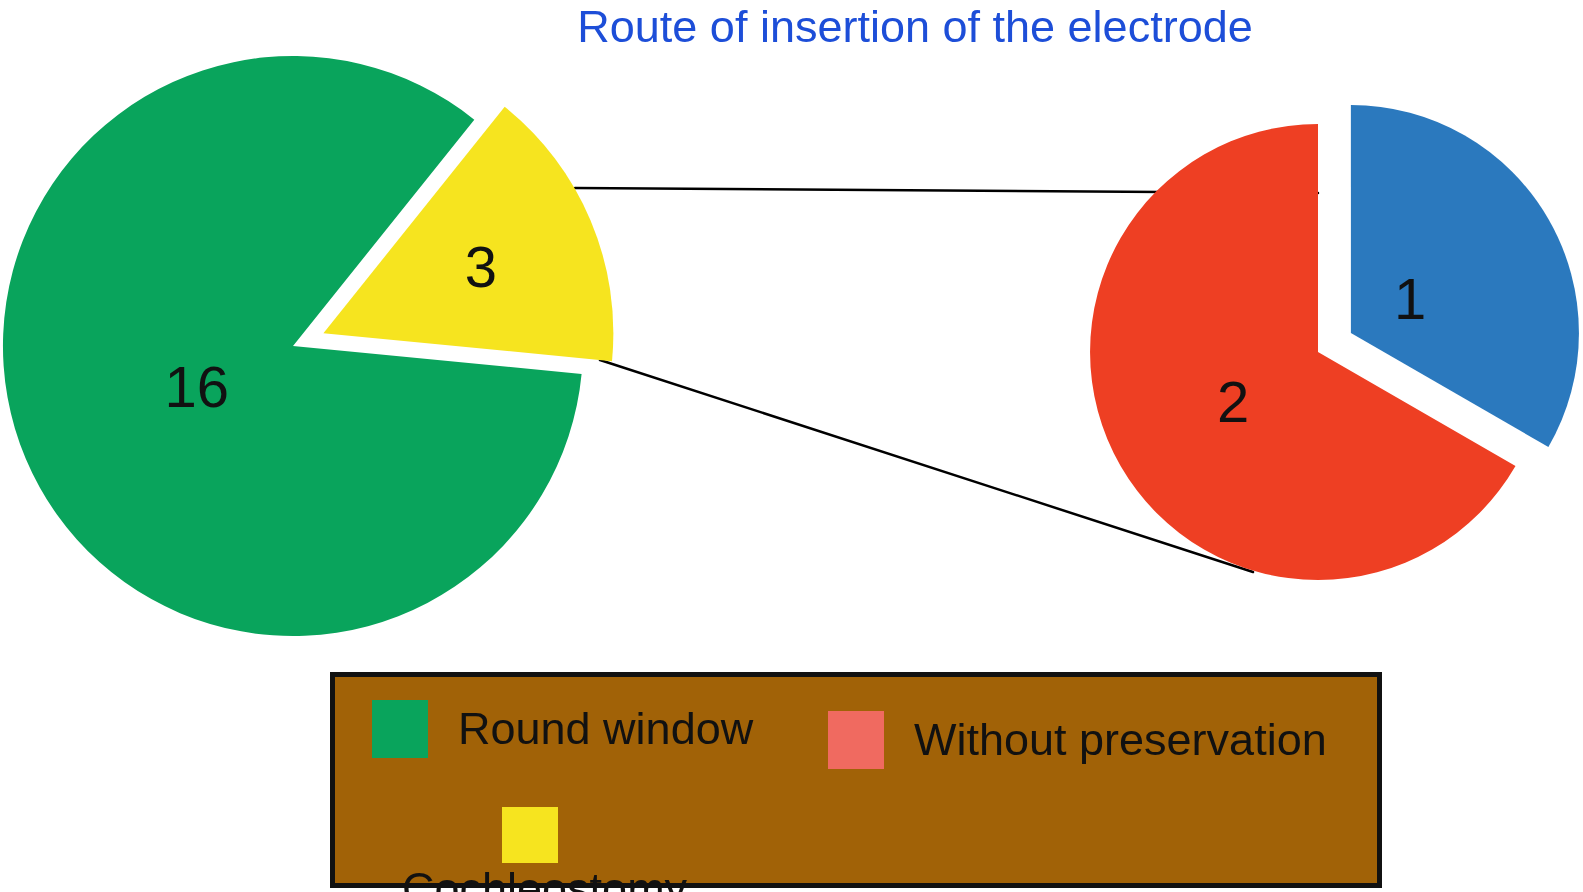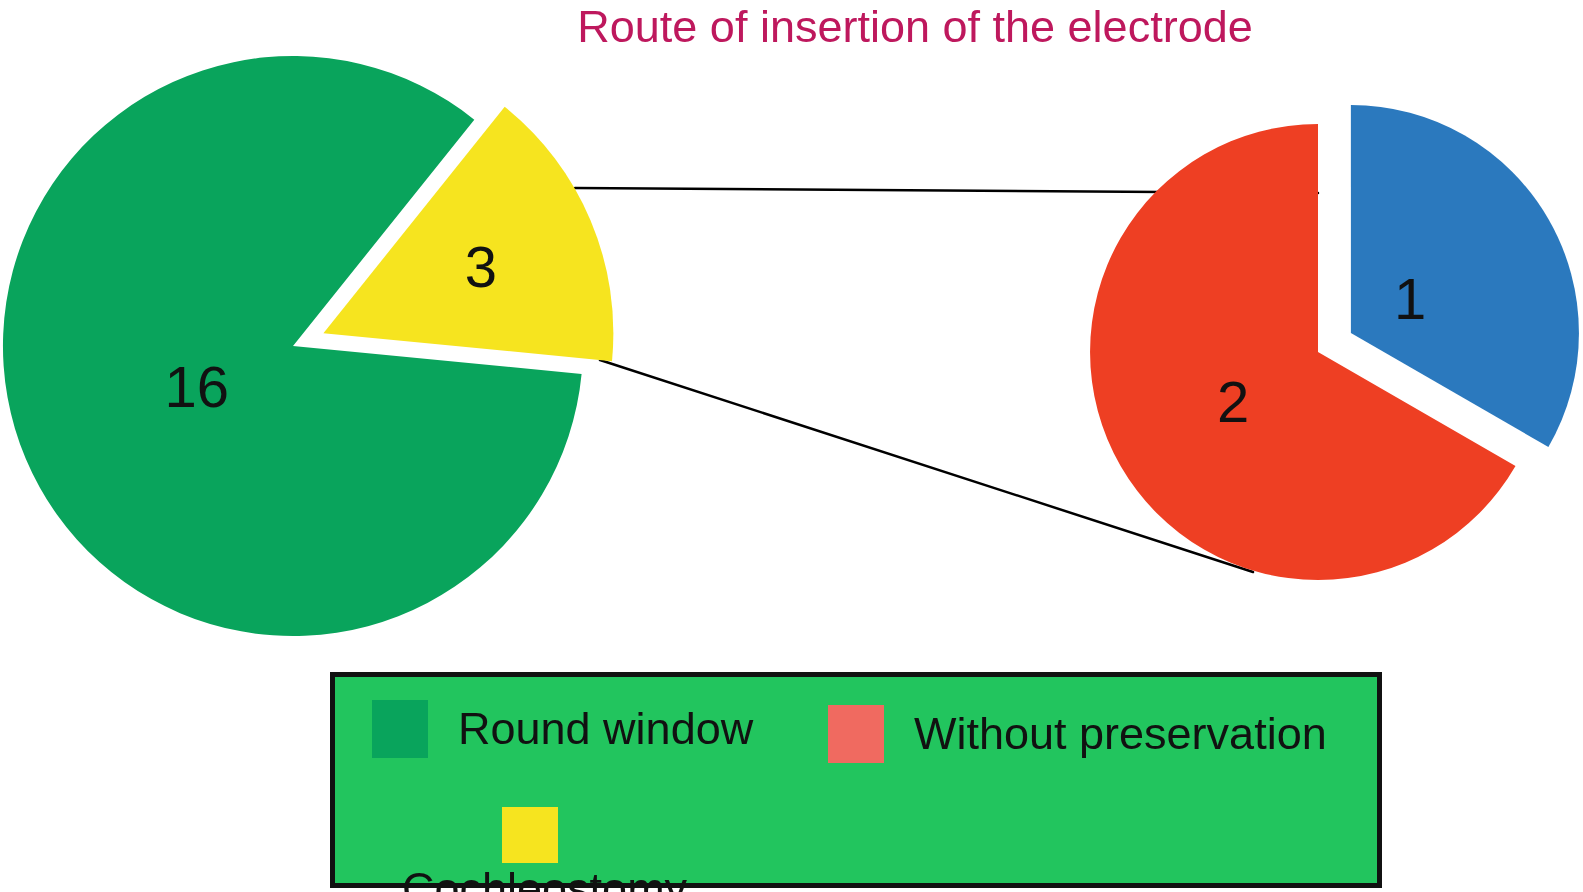--- a/index.html
+++ b/index.html
@@ -11,51 +11,51 @@
     overflow: hidden;
     font-family: "Liberation Sans", "DejaVu Sans", sans-serif;
   }
   .chart-title {
     position: absolute;
     left: 915px;
     top: 2px;
     transform: translateX(-50%);
     font-size: 45px;
     line-height: 1.1;
-    color: #be185d;
+    color: #1d4ed8;
     white-space: nowrap;
   }
   #pie-svg {
     position: absolute;
     left: 0; top: 0;
     width: 1583px; height: 892px;
   }
   #pie-svg text {
     font-family: "Liberation Sans", "DejaVu Sans", sans-serif;
     font-size: 58px;
     fill: #111111;
   }
   .legend-box {
     position: absolute;
     left: 330px;
     top: 672px;
     width: 1052px;
     height: 216px;
     box-sizing: border-box;
     border: 5px solid #111111;
-    background: #22c55e;
+    background: #a16207;
   }
   .legend-item {
     position: absolute;
     display: flex;
     align-items: center;
   }
   .legend-item.pos-0 { left: 37px;  top: 23px;  }
   .legend-item.pos-1 { left: 37px;  top: 130px; flex-direction: column; }
-  .legend-item.pos-2 { left: 493px; top: 28px;  }
+  .legend-item.pos-2 { left: 493px; top: 34px;  }
   .legend-item.pos-3 { left: 493px; top: 130px; }
   .legend-swatch {
     width: 56px;
     height: 58px;
     flex: 0 0 56px;
   }
   .legend-label {
     margin-left: 30px;
     font-size: 45px;
     color: #111111;

